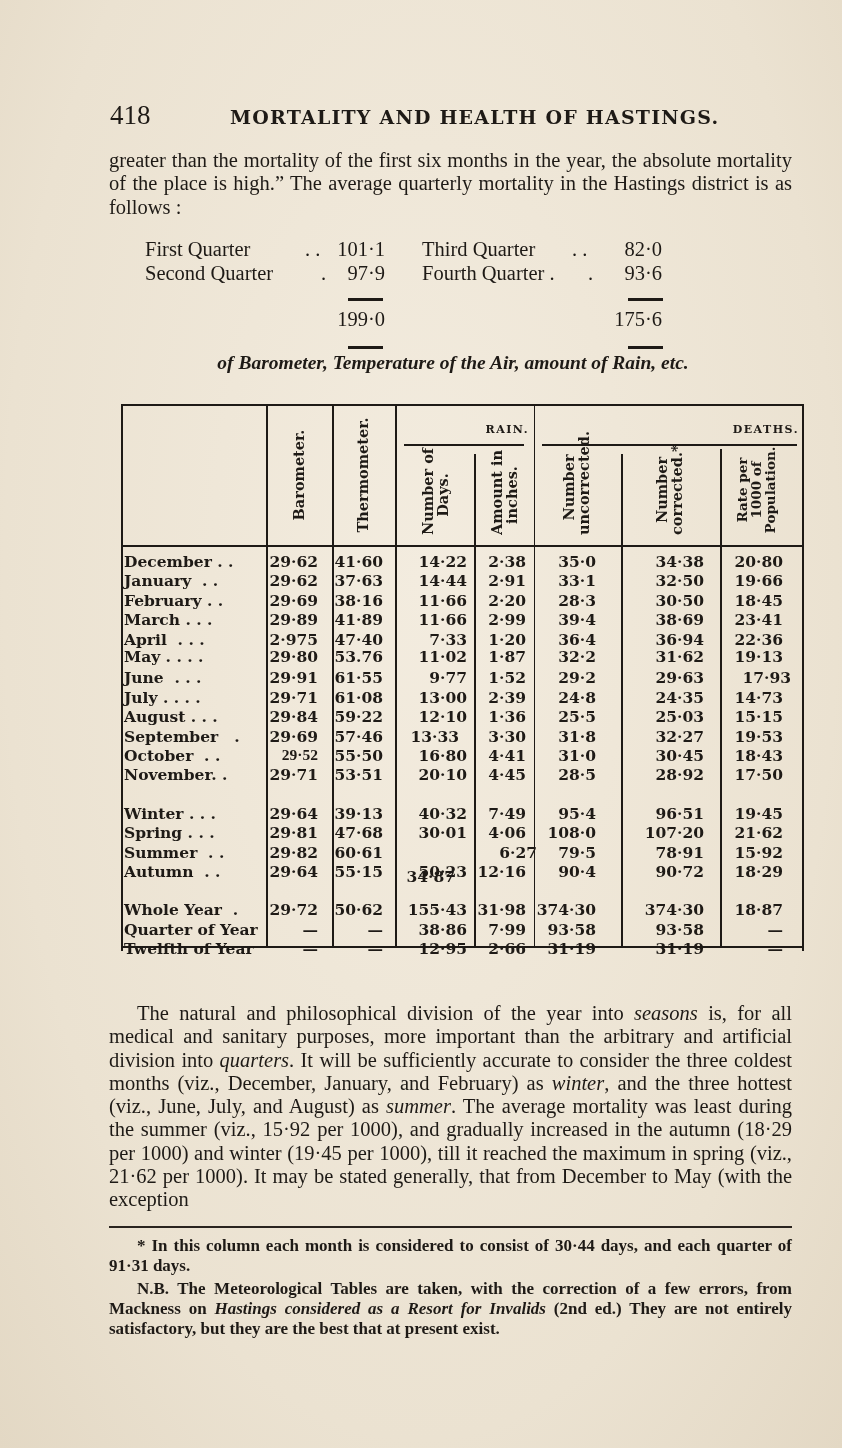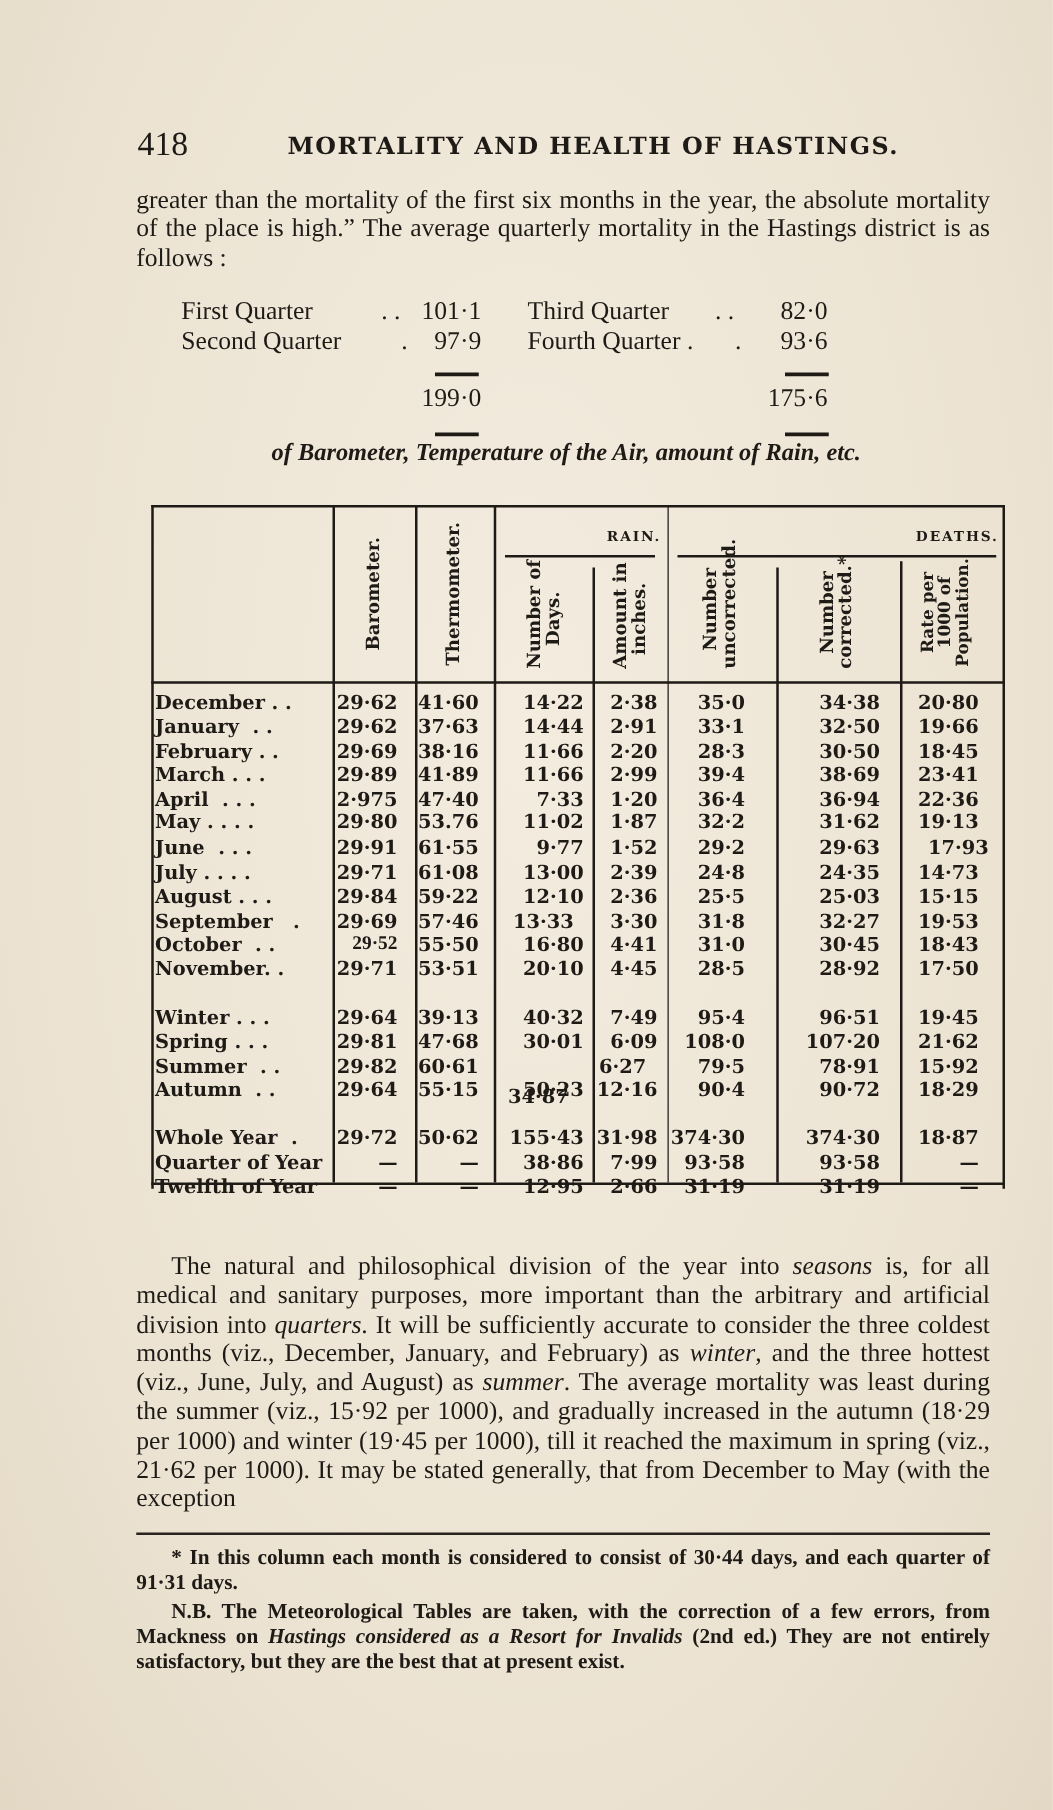--- a/index.html
+++ b/index.html
@@ -218,21 +218,21 @@
           <span class="c" style="right: 297px;">2·39</span>
           <span class="c" style="right: 227px;">24·8</span>
           <span class="c" style="right: 119px;">24·35</span>
           <span class="c" style="right: 40px;">14·73</span>
         </div>
         <div class="row" style="top: 303.2px;">
           <span class="lbl" style="white-space: pre;">August . . .</span>
           <span class="c" style="right: 505px;">29·84</span>
           <span class="c" style="right: 440px;">59·22</span>
           <span class="c" style="right: 356px;">12·10</span>
-          <span class="c" style="right: 297px;">2·36</span>
+          <span class="c" style="right: 297px;">1·36</span>
           <span class="c" style="right: 227px;">25·5</span>
           <span class="c" style="right: 119px;">25·03</span>
           <span class="c" style="right: 40px;">15·15</span>
         </div>
         <div class="row" style="top: 322.6px;">
           <span class="lbl" style="white-space: pre;">September   .</span>
           <span class="c" style="right: 505px;">29·69</span>
           <span class="c" style="right: 440px;">57·46</span>
           <span class="c" style="right: 364px;">13·33</span>
           <span class="c" style="right: 297px;">3·30</span>
@@ -268,31 +268,31 @@
           <span class="c" style="right: 297px;">7·49</span>
           <span class="c" style="right: 227px;">95·4</span>
           <span class="c" style="right: 119px;">96·51</span>
           <span class="c" style="right: 40px;">19·45</span>
         </div>
         <div class="row" style="top: 419.2px;">
           <span class="lbl" style="white-space: pre;">Spring . . .</span>
           <span class="c" style="right: 505px;">29·81</span>
           <span class="c" style="right: 440px;">47·68</span>
           <span class="c" style="right: 356px;">30·01</span>
-          <span class="c" style="right: 297px;">6·09</span>
+          <span class="c" style="right: 297px;">4·06</span>
           <span class="c" style="right: 227px;">108·0</span>
           <span class="c" style="right: 119px;">107·20</span>
           <span class="c" style="right: 40px;">21·62</span>
         </div>
         <div class="row" style="top: 438.6px;">
           <span class="lbl" style="white-space: pre;">Summer  . .</span>
           <span class="c" style="right: 505px;">29·82</span>
           <span class="c" style="right: 440px;">60·61</span>
           <span class="c" style="right: 368px; margin-top: 24px;">34·87</span>
-          <span class="c" style="right: 306px;">6·27</span>
+          <span class="c" style="right: 286px;">6·27</span>
           <span class="c" style="right: 227px;">79·5</span>
           <span class="c" style="right: 119px;">78·91</span>
           <span class="c" style="right: 40px;">15·92</span>
         </div>
         <div class="row" style="top: 458px;">
           <span class="lbl" style="white-space: pre;">Autumn  . .</span>
           <span class="c" style="right: 505px;">29·64</span>
           <span class="c" style="right: 440px;">55·15</span>
           <span class="c" style="right: 356px;">50·23</span>
           <span class="c" style="right: 297px;">12·16</span>

